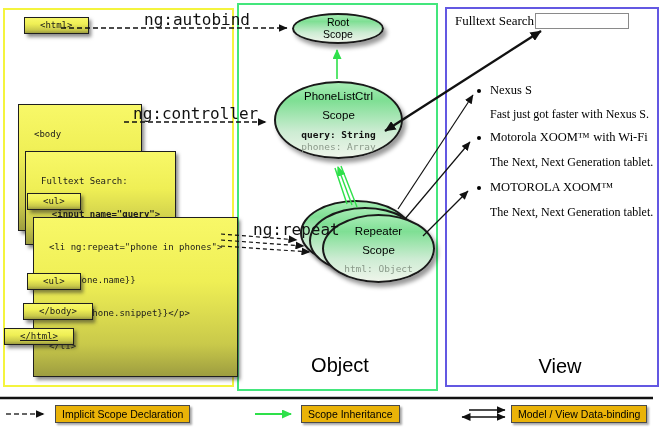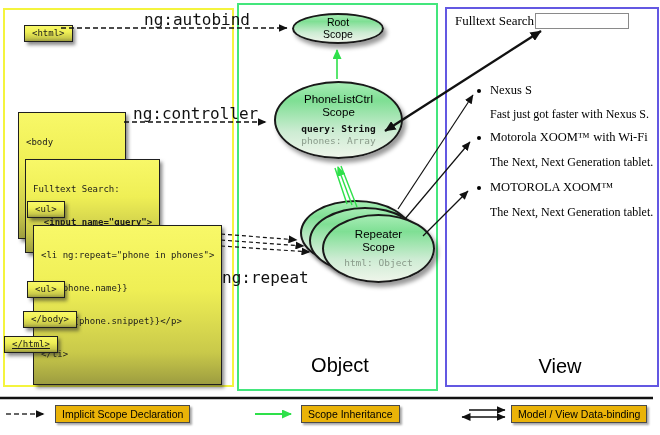--- a/index.html
+++ b/index.html
@@ -5,35 +5,35 @@
   html,body{margin:0;padding:0;background:#fff;}
   #stage{position:relative;width:660px;height:435px;background:#fff;overflow:hidden;
          font-family:"Liberation Sans",sans-serif;}
   
   .panel{position:absolute;background:#fff;}
   #template-panel{left:3px;top:8px;width:227px;height:375px;border:2px solid #f4f43e;}
   #model-panel{left:237px;top:3px;width:197px;height:384px;border:2px solid #43e67c;}
   #view-panel{left:445px;top:7px;width:210px;height:376px;border:2px solid #6358e2;}
   .panel-title{position:absolute;transform:translateX(-50%);font-size:20px;color:#000;white-space:nowrap;}
   
-  .code-box{position:absolute;z-index:5;display:inline-block;padding:2px 7px;
+  .code-box{position:absolute;z-index:5;display:inline-block;padding:2px 15px;
     background:linear-gradient(180deg,#f8f868 0%,#efef55 40%,#c9c94a 80%,#9d9d40 100%);
     border:1.5px solid #1f1f1f;box-shadow:2.5px 3px 3.5px rgba(40,40,40,.55);
     font-family:"DejaVu Sans Mono",monospace;font-size:9px;line-height:11px;color:#1a1a1a;
-    white-space:pre;margin-top:8px;}
+    white-space:pre;}
   .code-box .bold{font-weight:bold;}
   
   .ng-label{position:absolute;z-index:6;font-family:"DejaVu Sans Mono",monospace;
     font-size:16px;color:#111;white-space:nowrap;}
   
   .ellipse{position:absolute;border-radius:50%;border:2px solid #191919;box-sizing:border-box;
     background:linear-gradient(180deg,#a6ecb4 0%,#7fdf94 24%,#cdecd3 66%,#eef5ea 100%);
     box-shadow:3px 4px 4px rgba(0,0,0,.4);
     display:flex;flex-direction:column;align-items:center;justify-content:center;z-index:4;}
-  .ellipse .scope-name{font-size:11.5px;color:#000;text-align:center;line-height:13px;}
+  .ellipse .scope-name{font-size:11.5px;color:#000;text-align:center;line-height:19px;}
   .ellipse .scope-prop{font-family:"DejaVu Sans Mono",monospace;font-size:9.5px;line-height:12px;
     color:#8a9a8a;white-space:pre;}
   .ellipse .scope-prop.bold{color:#111;font-weight:bold;}
   #root-scope{left:292px;top:13px;width:92px;height:31px;}
   #root-scope .scope-name{font-size:10.5px;line-height:11.5px;}
   #phonelist-scope{left:274px;top:81px;width:129px;height:78px;}
   #repeater-back{left:300px;top:200px;width:112px;height:66px;z-index:2;}
   #repeater-mid{left:309px;top:207px;width:112px;height:67px;z-index:3;}
   #repeater-front{left:322px;top:214px;width:113px;height:69px;z-index:4;}
   
@@ -83,21 +83,21 @@
   </div>
 
   <div class="code-box" style="left:27px;top:273px;"><div>&lt;ul&gt;</div></div>
 
   <div class="code-box" style="left:23px;top:303px;"><div>&lt;/body&gt;</div></div>
 
   <div class="code-box" style="left:4px;top:328px;text-decoration:underline;"><div>&lt;/html&gt;</div></div>
 
   <div class="ng-label" style="left:144px;top:10px;">ng:autobind</div>
   <div class="ng-label" style="left:133px;top:104px;">ng:controller</div>
-  <div class="ng-label" style="left:222px;top:220px;margin-top:48px;">ng:repeat</div>
+  <div class="ng-label" style="left:253px;top:220px;">ng:repeat</div>
 
   <div class="ellipse" id="root-scope">
     <div class="scope-name" style="width:50px;">Root Scope</div>
   </div>
 
   <div class="ellipse" id="phonelist-scope">
     <div class="scope-name" style="width:80px;margin-bottom:4px;">PhoneListCtrl Scope</div>
     <div class="scope-prop bold">query: String</div>
     <div class="scope-prop">phones: Array</div>
   </div>

